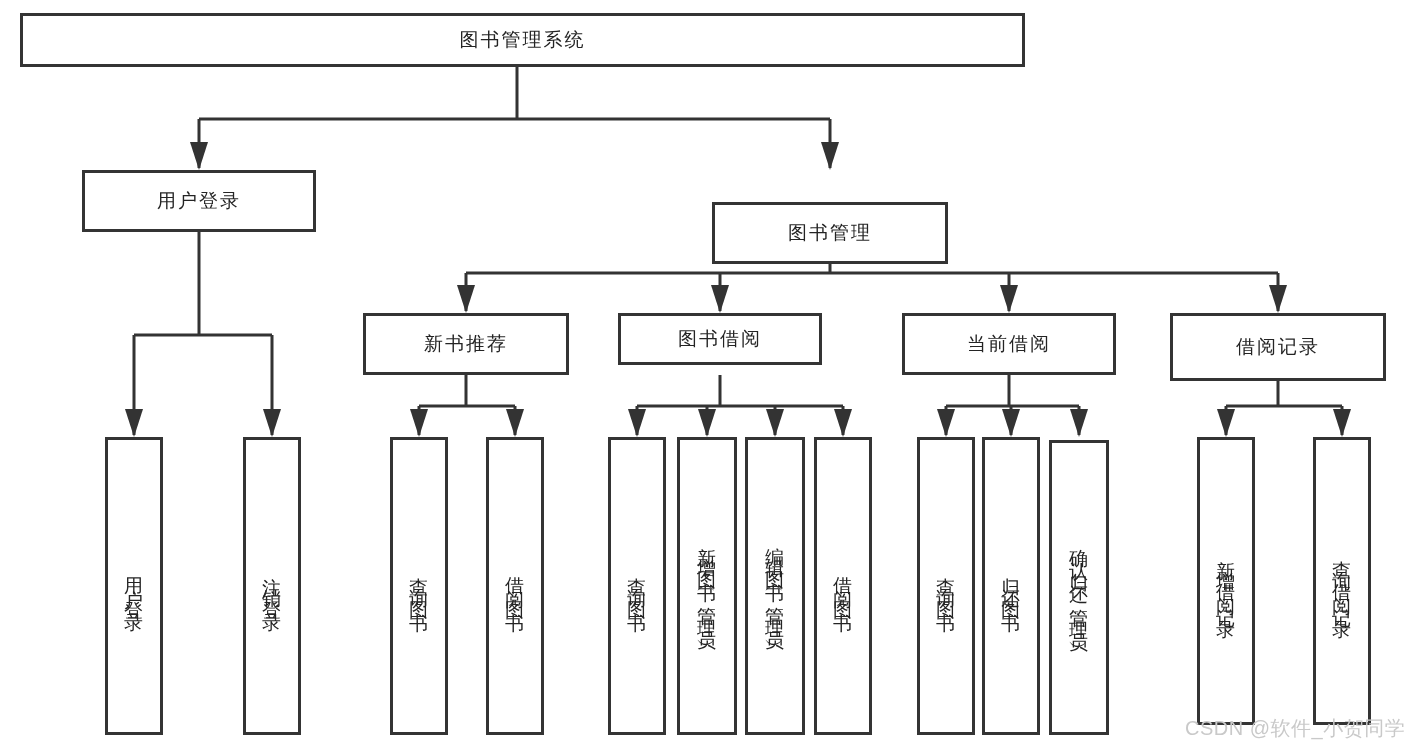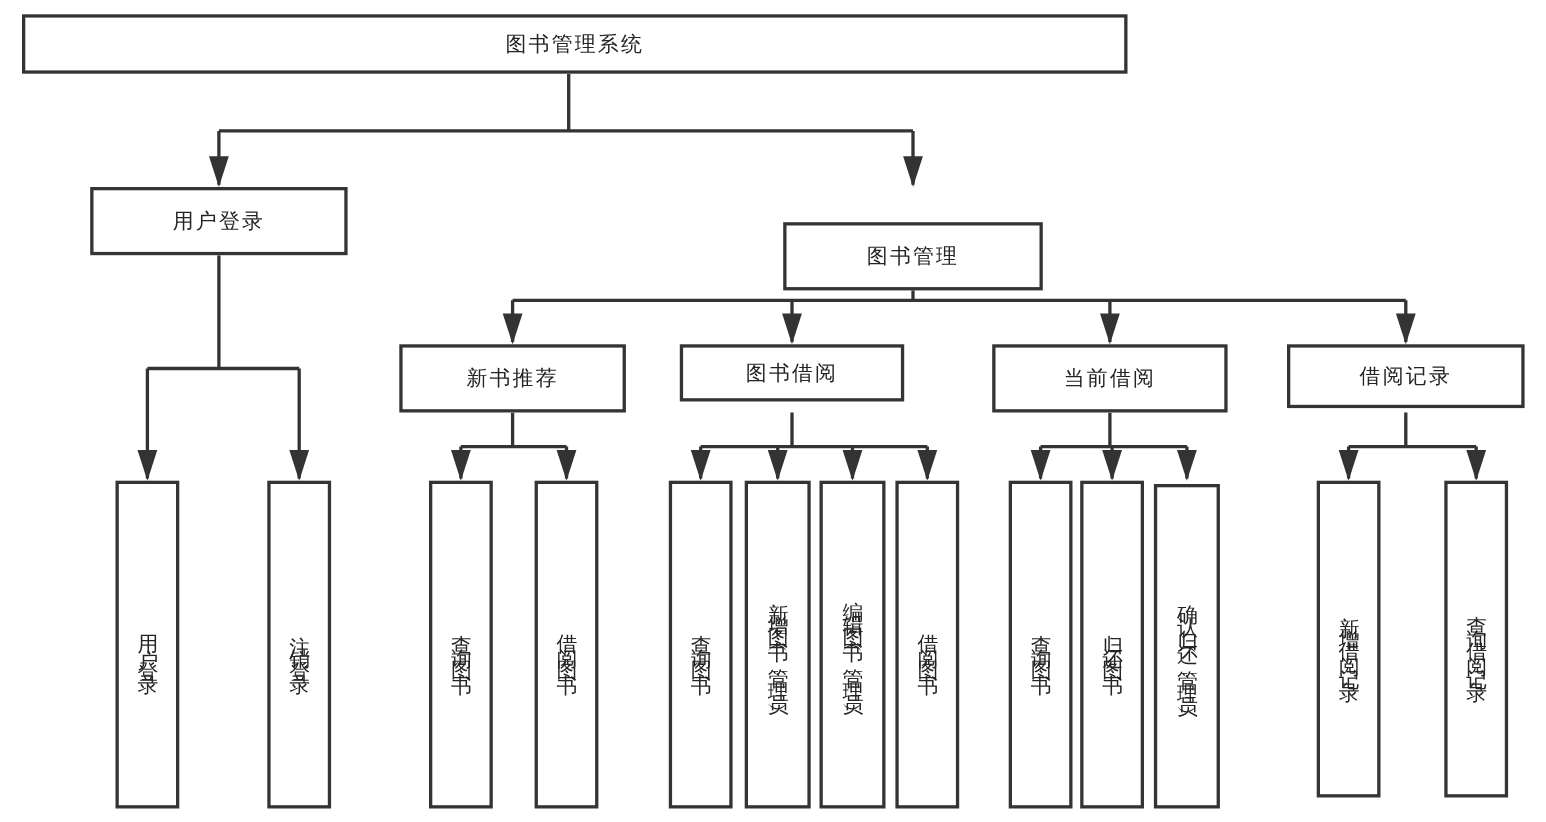--- a/index.html
+++ b/index.html
@@ -116,21 +116,21 @@
 
   <div class="node" style="left:363px; top:313px; width:206px; height:62px;text-align:center;">
     <span class="h-label">新书推荐</span>
   </div>
   <div class="node" style="left:618px; top:313px; width:204px; height:52px;">
     <span class="h-label">图书借阅</span>
   </div>
   <div class="node" style="left:902px; top:313px; width:214px; height:62px;">
     <span class="h-label">当前借阅</span>
   </div>
-  <div class="node" style="left:1170px; top:313px; width:216px; height:58px;">
+  <div class="node" style="left:1170px; top:313px; width:216px; height:68px;">
     <span class="h-label">借阅记录</span>
   </div>
 
   <div class="node" style="left:105px; top:437px; width:58px; height:298px;">
     <span class="v-label">用户登录</span>
   </div>
   <div class="node" style="left:243px; top:437px; width:58px; height:298px;">
     <span class="v-label">注销登录</span>
   </div>
 
@@ -164,14 +164,15 @@
     <span class="v-label">确认归还（管理员）</span>
   </div>
 
   <div class="node" style="left:1197px; top:437px; width:58px; height:288px;">
     <span class="v-label">新增借阅记录</span>
   </div>
   <div class="node" style="left:1313px; top:437px; width:58px; height:288px;">
     <span class="v-label">查询借阅记录</span>
   </div>
 
+  <div class="watermark">CSDN @软件_小贺同学</div>
 
 </div>
 
 </body></html>

